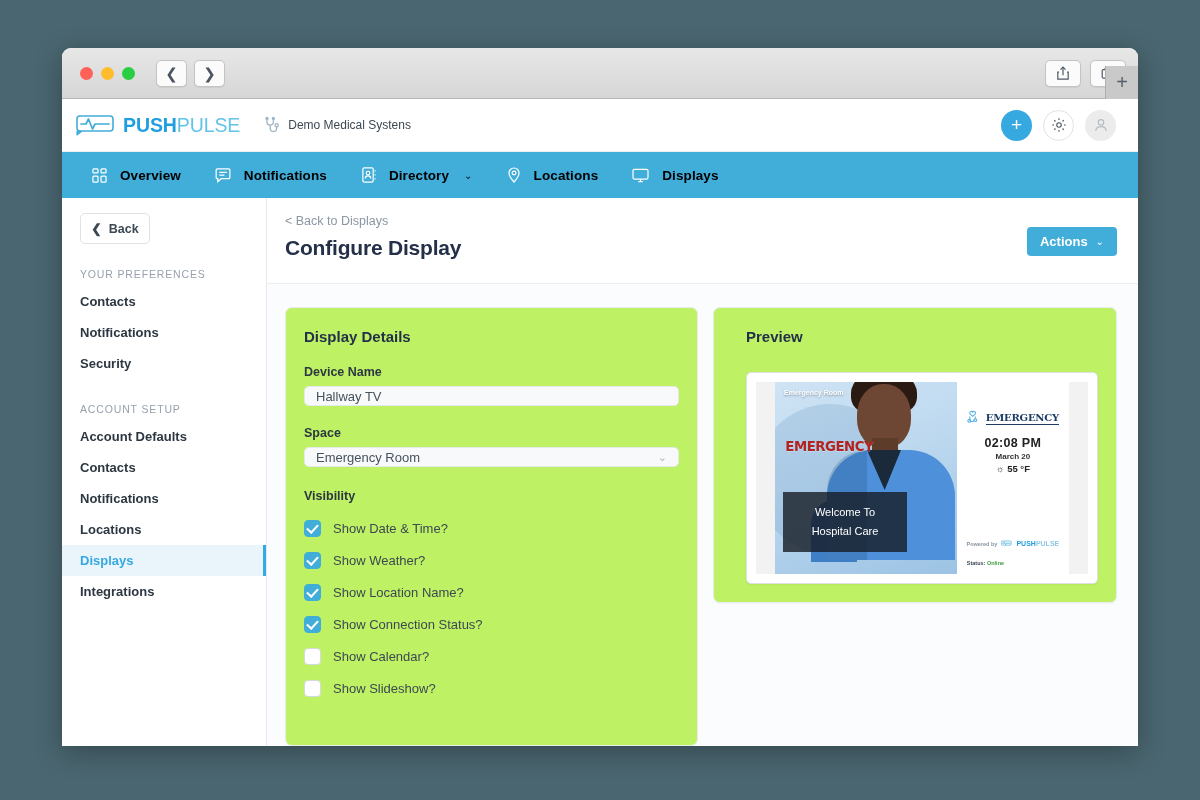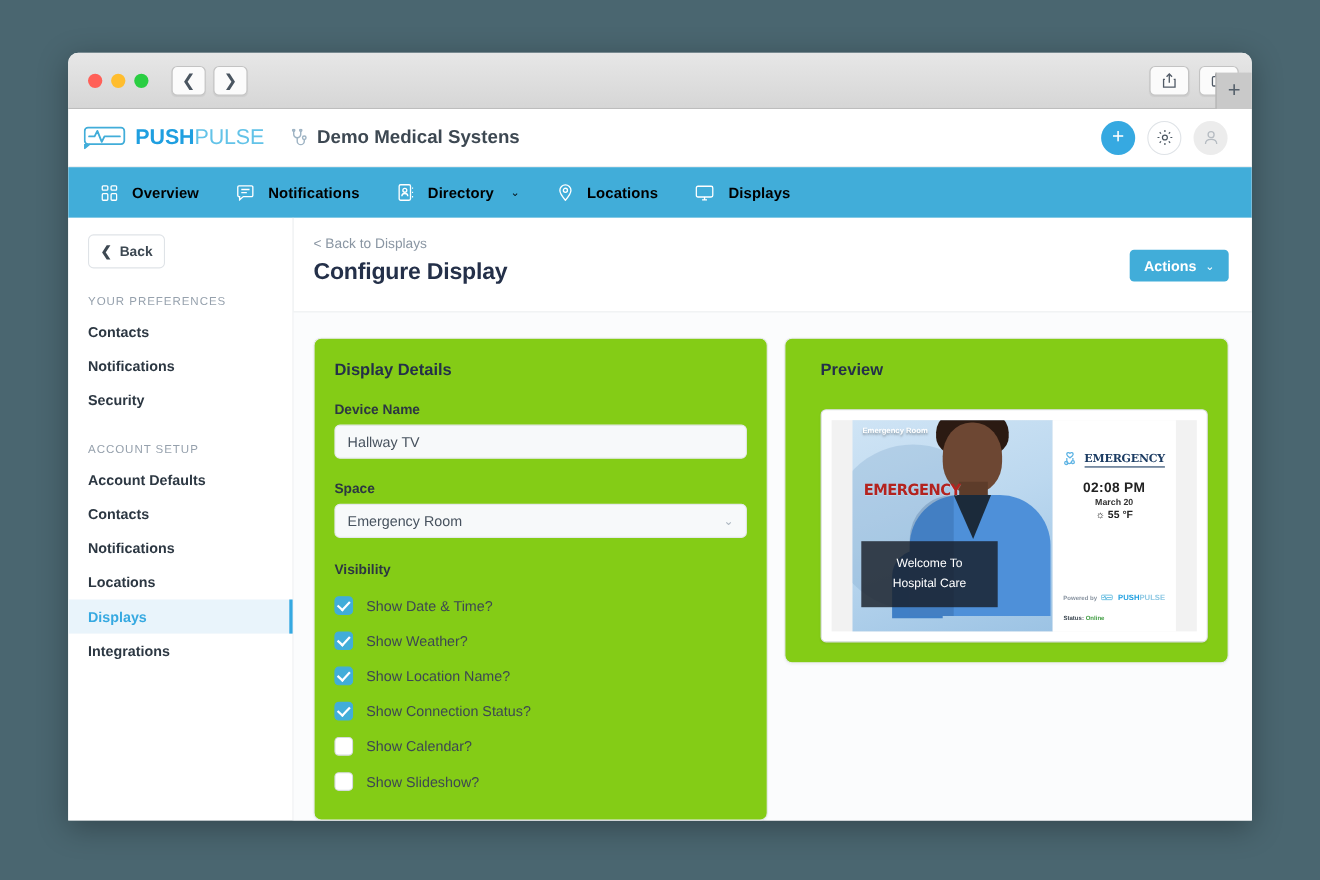--- a/index.html
+++ b/index.html
@@ -70,21 +70,21 @@
     display: flex; align-items: center;
     padding: 0 22px 0 14px;
     border-bottom: 1px solid #eceef0;
   }
   .logo { display: flex; align-items: center; gap: 7px; }
   .logo-text { font-size: 19.5px; letter-spacing: -.1px; }
   .logo-text .b { color: #1f9fe0; font-weight: bold; }
   .logo-text .l { color: #63c3e8; font-weight: 300; }
 
   .org { display: flex; align-items: center; gap: 8px; margin-left: 24px; }
-  .org-name { font-size: 17px; font-weight: bold; color: #3d4852; }
+  .org-name { font-size: 12px; font-weight: normal; color: #3d4852; }
 
   .hdr-right { margin-left: auto; display: flex; align-items: center; gap: 11px; }
   .circlebtn { width: 31px; height: 31px; border-radius: 50%;
     display: flex; align-items: center; justify-content: center; }
   .circlebtn.add { background: #36a9e1; color: #fff; font-size: 19px; font-weight: 300; }
   .circlebtn.gear { background: #fff; border: 1px solid #dfe3e7; }
   .circlebtn.avatar { background: #ececec; }
 
   
   .navbar {
@@ -152,32 +152,32 @@
   }
   .actions .chev { font-size: 10px; font-weight: normal; }
 
   .panels {
     display: flex; gap: 15px;
     padding: 23px 22px 0 18px;
     background: #fbfcfd;
     flex: 1;
   }
   .card {
-    background: #84cc16;
+    background: #bef264;
     border: 1px solid #e9ecef;
     border-radius: 7px;
     box-shadow: 0 1px 2px rgba(20,35,60,.035);
   }
   .card.left { width: 413px; padding: 20px 18px 0 18px; }
   .card.right { flex: 1; padding: 20px 18px 18px 32px; align-self: flex-start; }
   .cardtitle { font-size: 15px; font-weight: bold; color: #243049; }
 
   .fieldlabel { font-size: 12.5px; font-weight: bold; color: #2c3742; margin: 20px 0 7px 0; }
   .field {
-    height: 31px; background: #f7f9fa;
+    height: 20px; background: #f7f9fa;
     border: 1px solid #e5e9ec; border-radius: 5px;
     display: flex; align-items: center;
     padding: 0 11px;
     font-size: 13px; color: #47525e;
   }
   .field .chev { margin-left: auto; color: #aeb8c2; font-size: 11px; }
 
   .vis-label { font-size: 12.5px; font-weight: bold; color: #2c3742; margin: 22px 0 9px 0; }
   .check-row { display: flex; align-items: center; gap: 12px; height: 32px; }
   .cbox {

